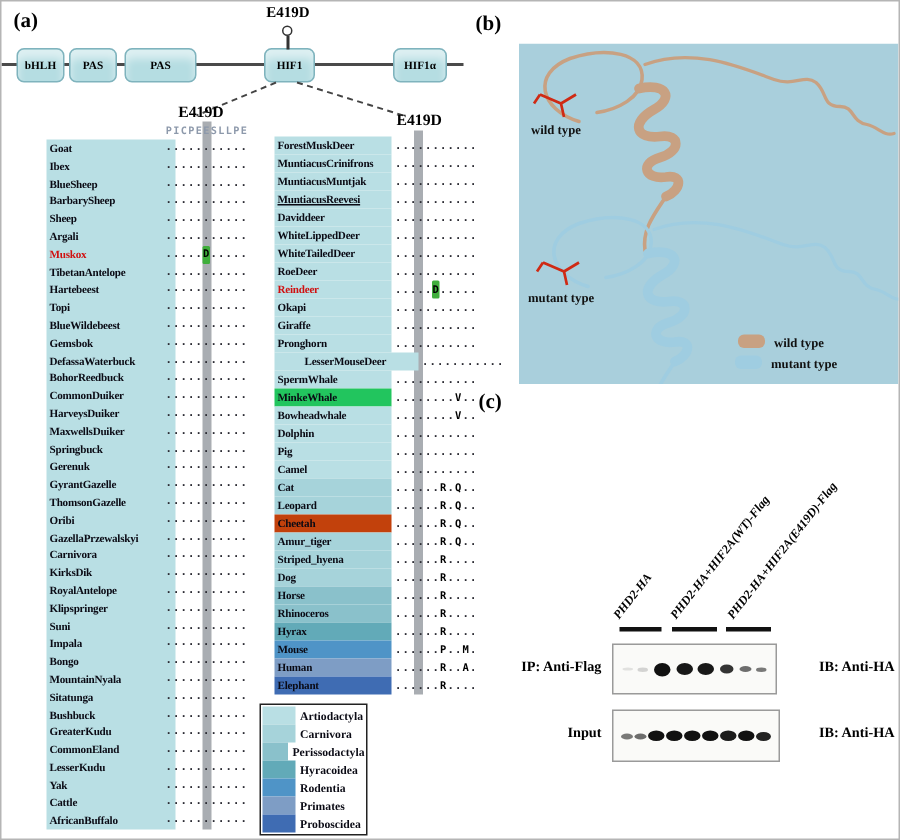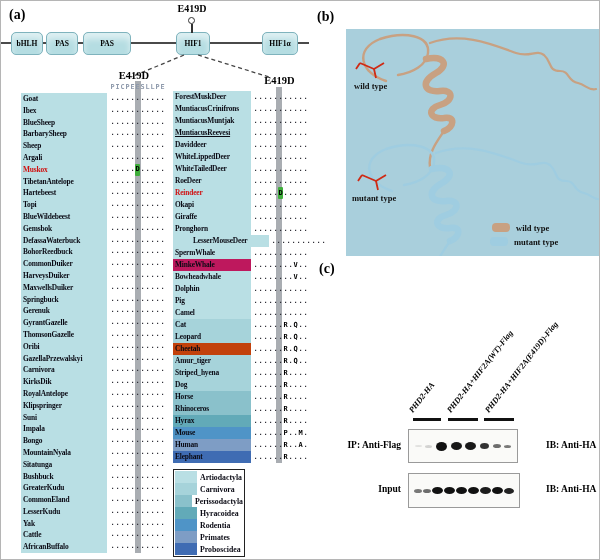--- a/index.html
+++ b/index.html
@@ -11,21 +11,21 @@
   .dom-box{position:absolute;top:31px;height:21px;background:#b5dde2;border:1px solid #7fb3bd;
            border-radius:5px;display:flex;align-items:center;justify-content:center;
            font-weight:bold;font-size:7.5px;color:#000;box-shadow:inset 0 6px 6px rgba(255,255,255,.55);}
   #mutation-top{position:absolute;left:168px;top:2px;width:46px;text-align:center;
                 font-weight:bold;font-size:10px;}
   #pin-line{position:absolute;left:190px;top:23px;width:1.5px;height:9px;background:#333;}
   #pin-circle{position:absolute;left:187px;top:16px;width:5px;height:5px;border:1.4px solid #333;
               border-radius:50%;background:#fff;}
   
   .aln-header{position:absolute;font-weight:bold;font-size:10.5px;text-align:center;}
-  .names-col{position:absolute;display:flex;flex-direction:column;}
+  .names-col{position:absolute;display:flex;flex-direction:column;margin-left:10px;}
   .sp-name{font-weight:bold;font-size:7.4px;line-height:11.8px;height:11.8px;color:#0a0a14;
            padding-left:2px;white-space:nowrap;overflow:hidden;letter-spacing:-0.15px;}
   .red{color:#d01010;}
   .seq-col{position:absolute;display:flex;flex-direction:column;z-index:1;}
   .seq-row{display:flex;height:11.8px;line-height:11.8px;}
   .r12 .sp-name,.r12 .seq-row{height:12px;line-height:12px;}
   .ch{display:inline-block;width:5px;text-align:center;font-family:"DejaVu Sans Mono",monospace;
       font-size:7px;font-weight:bold;color:#2b2b33;}
   .ch.res{color:#000;}
   .ch.hl{background:#3fae3b;color:#000;border-radius:1px;}
@@ -861,21 +861,21 @@
           <span class="ch">.</span>
           <span class="ch">.</span>
           <span class="ch">.</span>
           <span class="ch">.</span>
           <span class="ch">.</span>
           <span class="ch">.</span>
           <span class="ch">.</span>
         </div>
       </div>
       <div class="right-row">
-        <div class="sp-name" style="background: #be185d;">MinkeWhale</div>
+        <div class="sp-name" style="background: #22c55e;">MinkeWhale</div>
         <div class="seq-row" style="margin-left: 2px;">
           <span class="ch">.</span>
           <span class="ch">.</span>
           <span class="ch">.</span>
           <span class="ch">.</span>
           <span class="ch">.</span>
           <span class="ch">.</span>
           <span class="ch">.</span>
           <span class="ch">.</span>
           <span class="ch res">V</span>

